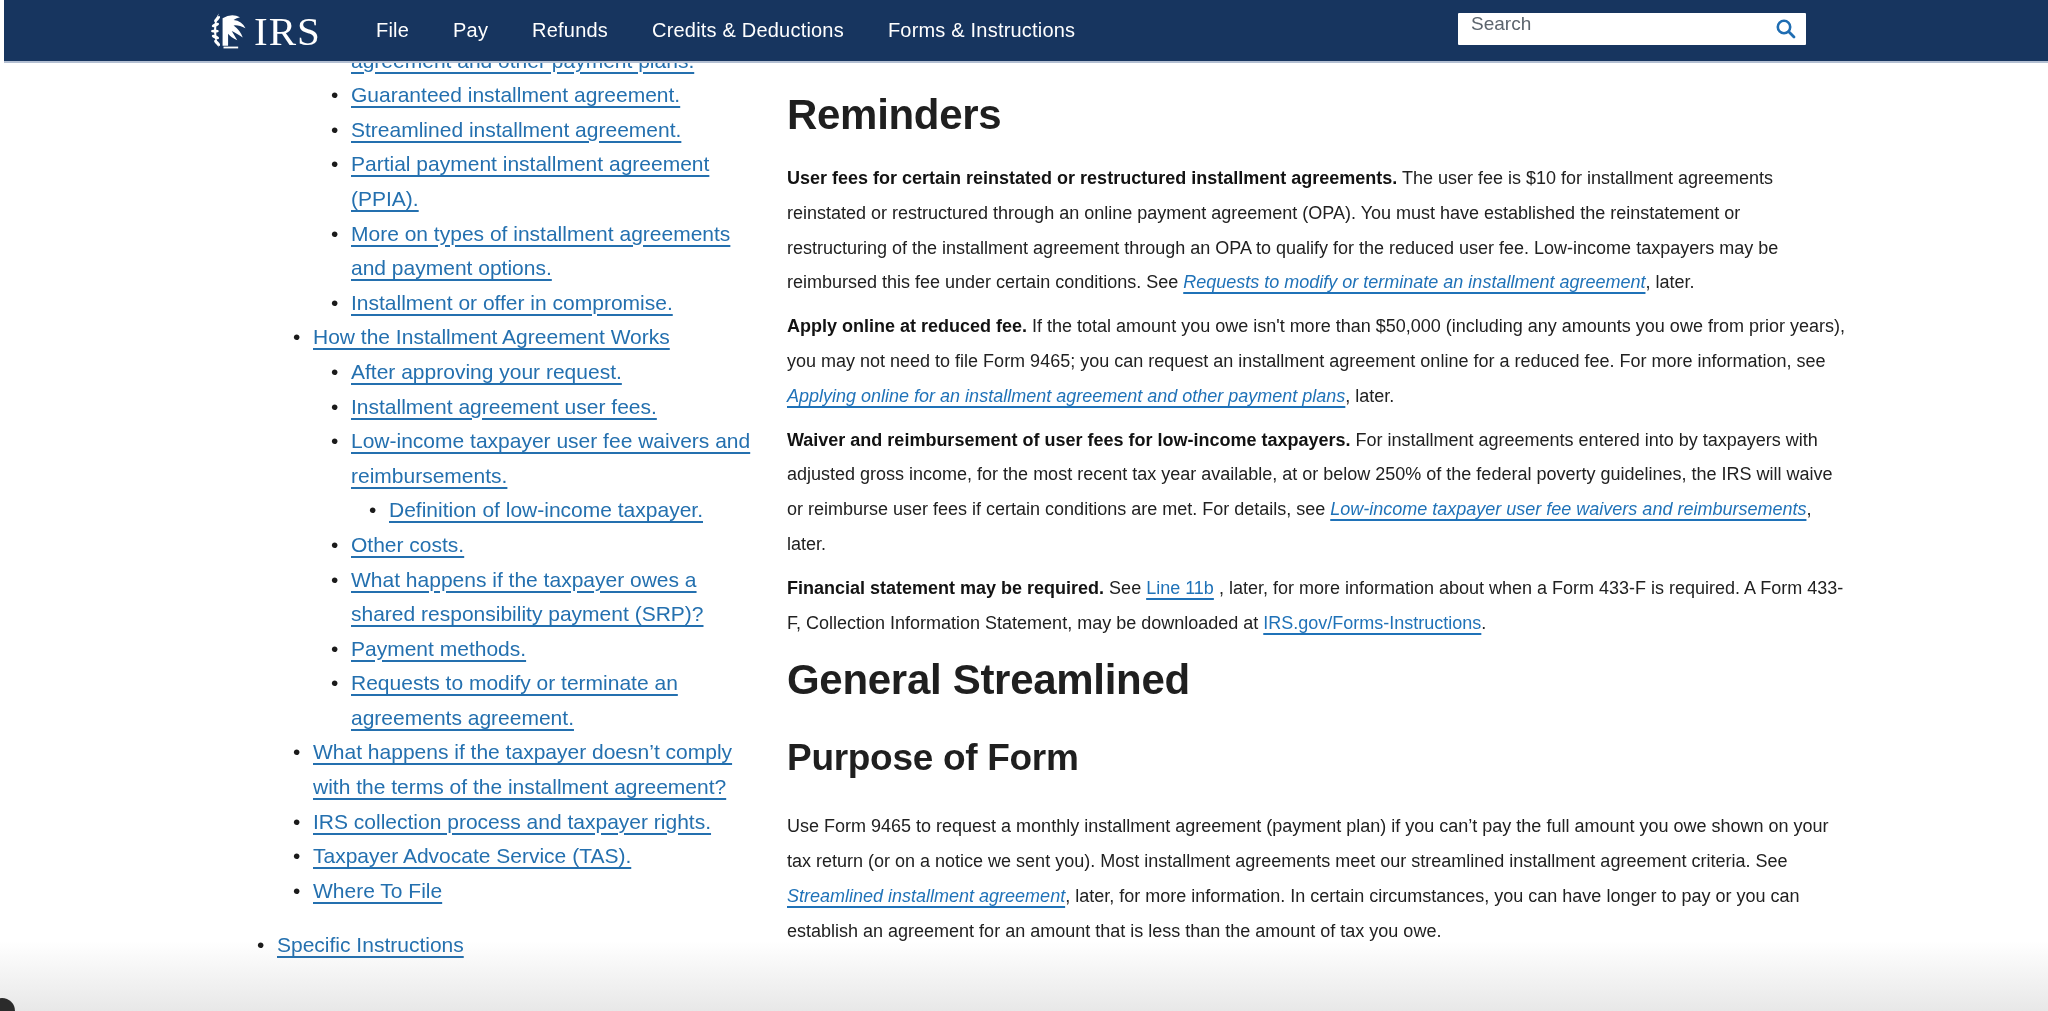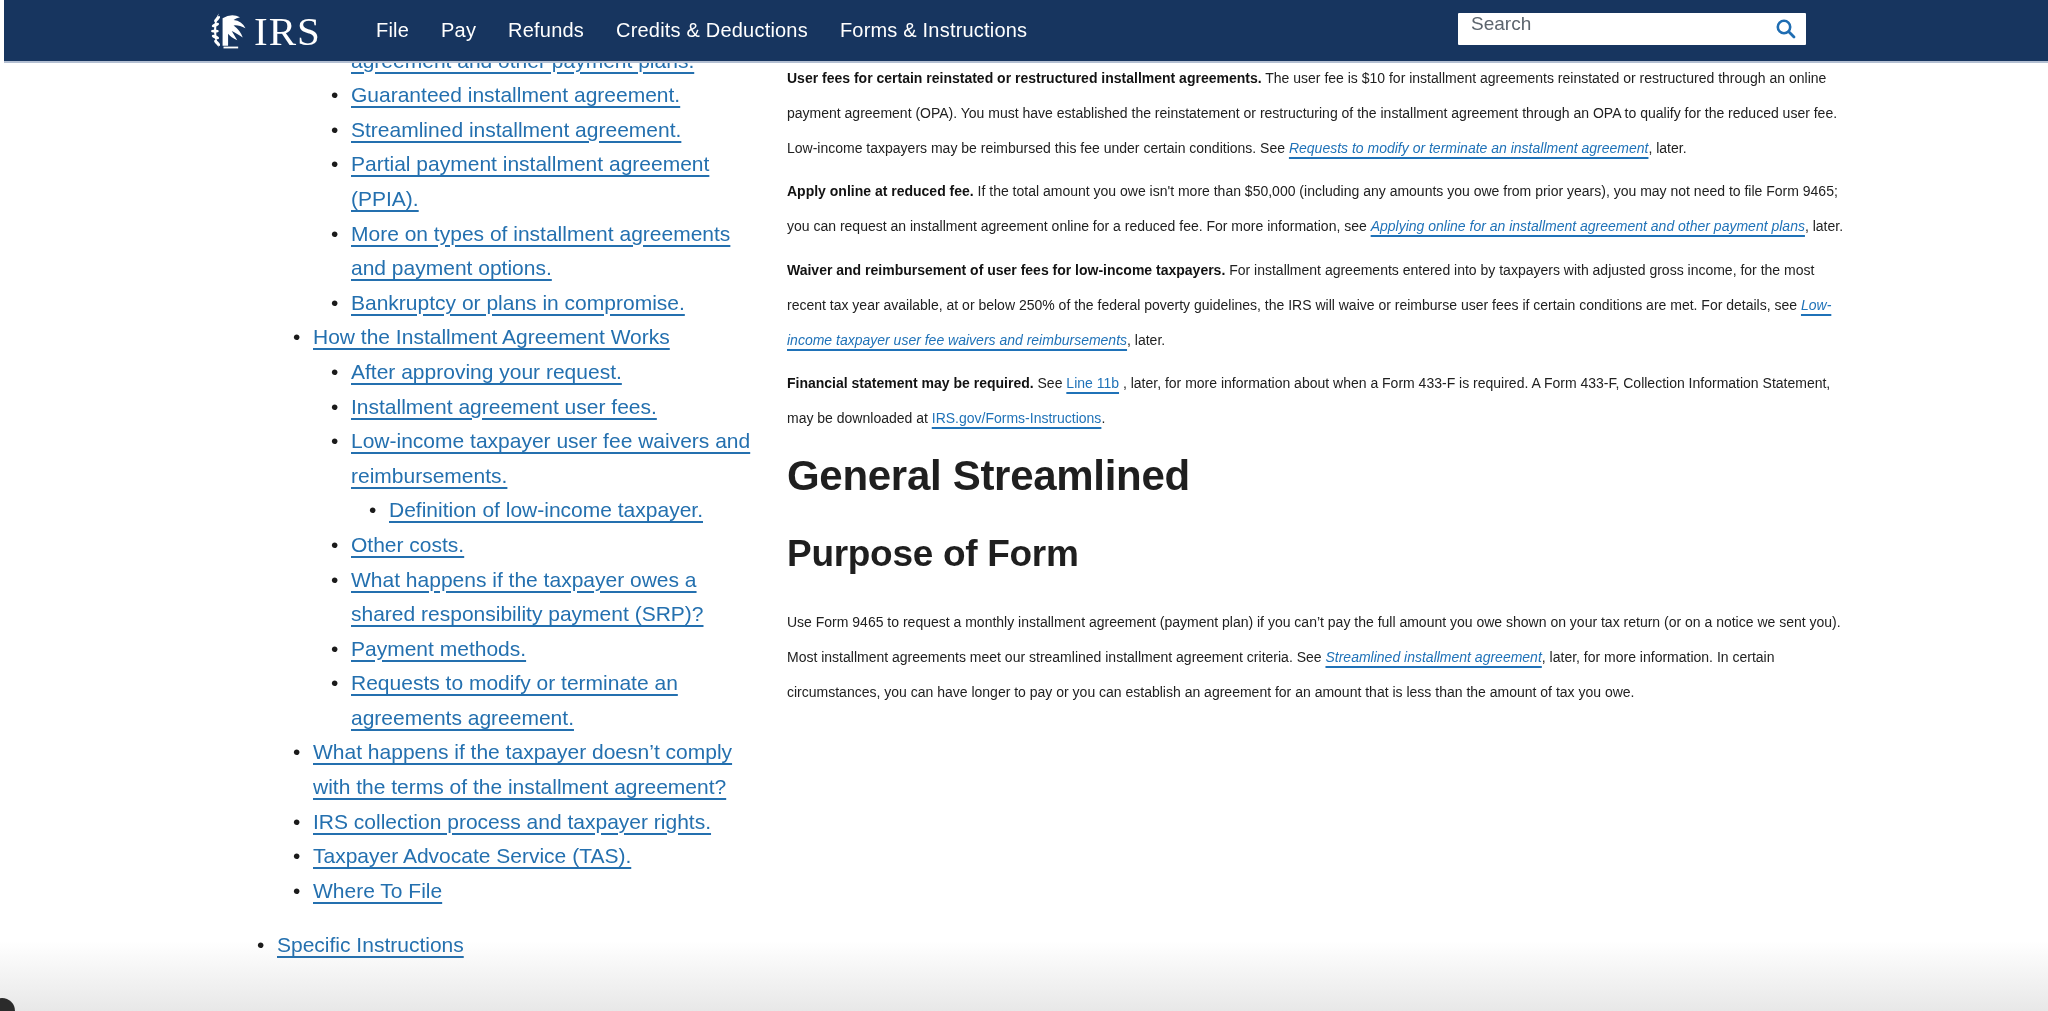--- a/index.html
+++ b/index.html
@@ -8,21 +8,21 @@
     font-family:"Liberation Sans",sans-serif;
   }
   
   .navbar{
     position:absolute;top:0;left:4px;width:2048px;height:61px;
     background:#17355f;border-bottom:2px solid #b3bfd2;z-index:10;
   }
   .brand{position:absolute;left:203px;top:7px;height:48px;display:flex;align-items:center;gap:3px;text-decoration:none;}
   .brand-mark{width:44px;height:44px;display:block;}
   .brand-text{color:#fff;font-family:"Liberation Serif",serif;font-size:41px;line-height:44px;letter-spacing:1px;}
-  .nav-menu{position:absolute;left:372px;top:0;height:61px;display:flex;align-items:center;gap:32px;}
+  .nav-menu{position:absolute;left:372px;top:0;height:61px;display:flex;align-items:center;gap:44px;}
   .nav-link{color:#fff;font-size:20px;text-decoration:none;letter-spacing:.2px;}
   .search-wrap{
     position:absolute;left:1454px;top:13px;width:348px;height:32px;background:#fff;
     border-radius:1px;display:flex;align-items:flex-start;overflow:hidden;
   }
   .search-input{flex:1;border:none;outline:none;background:transparent;font-size:19px;color:#333;
     padding:0 0 0 13px;font-family:"Liberation Sans",sans-serif;}
   .search-input::placeholder{color:#5c656d;}
   .search-btn{width:40px;height:32px;border:none;background:transparent;display:flex;align-items:center;justify-content:center;cursor:pointer;padding:0;}
   
@@ -34,58 +34,59 @@
   .lvl1{margin-left:313px;width:462px;}
   .lvl2{margin-left:351px;width:412px;}
   .lvl3{margin-left:389px;width:386px;}
   .gap{margin-top:20px;}
   .toc-link{color:#2470af;text-decoration:underline;text-underline-offset:3.5px;text-decoration-thickness:1.5px;}
   
   .article{position:absolute;left:787px;top:61px;width:1058px;z-index:1;}
   .article h2{font-size:42px;line-height:48px;font-weight:700;color:#1f1f1f;margin:16px 0 22px;letter-spacing:-.3px;}
   .article h2:first-child{margin-top:30px;}
   .article h3{font-size:37px;line-height:43px;font-weight:700;color:#1f1f1f;margin:32px 0 30px;letter-spacing:-.3px;}
-  .article p{font-size:14px;line-height:34.8px;color:#212121;margin:0 0 9px;}
+  .article p{font-size:18px;line-height:34.8px;color:#212121;margin:0 0 9px;}
   .run.bold{font-weight:700;color:#121212;}
   a.run{color:#1f72b8;text-decoration:underline;text-underline-offset:3.5px;text-decoration-thickness:1.5px;}
   a.run.link-italic{font-style:italic;}
   
   .bottom-fade{position:absolute;left:0;bottom:0;width:2048px;height:70px;
     background:linear-gradient(to bottom,rgba(0,0,0,0),rgba(110,110,110,.16));pointer-events:none;z-index:3;}
   .corner-dot{position:absolute;left:-11px;bottom:-13px;width:26px;height:26px;border-radius:50%;background:#2b2b2b;z-index:4;}
 </style>
 </head>
 <body>
 
 <nav class="sidebar">
   <ul class="toc-list">
       <li class="lvl2"><a href="#" class="toc-link">Applying online for an installment agreement and other payment plans.</a></li>
       <li class="lvl2"><a href="#" class="toc-link">Guaranteed installment agreement.</a></li>
       <li class="lvl2"><a href="#" class="toc-link">Streamlined installment agreement.</a></li>
       <li class="lvl2"><a href="#" class="toc-link">Partial payment installment agreement (PPIA).</a></li>
       <li class="lvl2"><a href="#" class="toc-link">More on types of installment agreements and payment options.</a></li>
-      <li class="lvl2"><a href="#" class="toc-link">Bankruptcy or plans in compromise.</a></li>
+      <li class="lvl2"><a href="#" class="toc-link">Installment or offer in compromise.</a></li>
       <li class="lvl1"><a href="#" class="toc-link">How the Installment Agreement Works</a></li>
       <li class="lvl2"><a href="#" class="toc-link">After approving your request.</a></li>
       <li class="lvl2"><a href="#" class="toc-link">Installment agreement user fees.</a></li>
       <li class="lvl2"><a href="#" class="toc-link">Low-income taxpayer user fee waivers and reimbursements.</a></li>
       <li class="lvl3"><a href="#" class="toc-link">Definition of low-income taxpayer.</a></li>
       <li class="lvl2"><a href="#" class="toc-link">Other costs.</a></li>
       <li class="lvl2"><a href="#" class="toc-link">What happens if the taxpayer owes a shared responsibility payment (SRP)?</a></li>
       <li class="lvl2"><a href="#" class="toc-link">Payment methods.</a></li>
       <li class="lvl2"><a href="#" class="toc-link">Requests to modify or terminate an agreements agreement.</a></li>
       <li class="lvl1"><a href="#" class="toc-link">What happens if the taxpayer doesn’t comply with the terms of the installment agreement?</a></li>
       <li class="lvl1"><a href="#" class="toc-link">IRS collection process and taxpayer rights.</a></li>
       <li class="lvl1"><a href="#" class="toc-link">Taxpayer Advocate Service (TAS).</a></li>
       <li class="lvl1"><a href="#" class="toc-link">Where To File</a></li>
       <li class="lvl0 gap"><a href="#" class="toc-link">Specific Instructions</a></li>
     </ul>
 </nav>
 
 <main class="article">
+    <h2>Reminders</h2>
     <p><span class="run bold">User fees for certain reinstated or restructured installment agreements.</span><span class="run text"> The user fee is $10 for installment agreements reinstated or restructured through an online payment agreement (OPA). You must have established the reinstatement or restructuring of the installment agreement through an OPA to qualify for the reduced user fee. Low-income taxpayers may be reimbursed this fee under certain conditions. See </span><a href="#" class="run link-italic">Requests to modify or terminate an installment agreement</a><span class="run text">, later.</span></p>
     <p><span class="run bold">Apply online at reduced fee.</span><span class="run text"> If the total amount you owe isn't more than $50,000 (including any amounts you owe from prior years), you may not need to file Form 9465; you can request an installment agreement online for a reduced fee. For more information, see </span><a href="#" class="run link-italic">Applying online for an installment agreement and other payment plans</a><span class="run text">, later.</span></p>
     <p><span class="run bold">Waiver and reimbursement of user fees for low-income taxpayers.</span><span class="run text"> For installment agreements entered into by taxpayers with adjusted gross income, for the most recent tax year available, at or below 250% of the federal poverty guidelines, the IRS will waive or reimburse user fees if certain conditions are met. For details, see </span><a href="#" class="run link-italic">Low-income taxpayer user fee waivers and reimbursements</a><span class="run text">, later.</span></p>
     <p><span class="run bold">Financial statement may be required.</span><span class="run text"> See </span><a href="#" class="run link">Line 11b</a><span class="run text"> , later, for more information about when a Form 433-F is required. A Form 433-F, Collection Information Statement, may be downloaded at </span><a href="#" class="run link">IRS.gov/Forms-Instructions</a><span class="run text">.</span></p>
     <h2>General Streamlined</h2>
     <h3>Purpose of Form</h3>
     <p><span class="run text">Use Form 9465 to request a monthly installment agreement (payment plan) if you can’t pay the full amount you owe shown on your tax return (or on a notice we sent you). Most installment agreements meet our streamlined installment agreement criteria. See </span><a href="#" class="run link-italic">Streamlined installment agreement</a><span class="run text">, later, for more information. In certain circumstances, you can have longer to pay or you can establish an agreement for an amount that is less than the amount of tax you owe.</span></p>
   </main>
 
 <header class="navbar">

